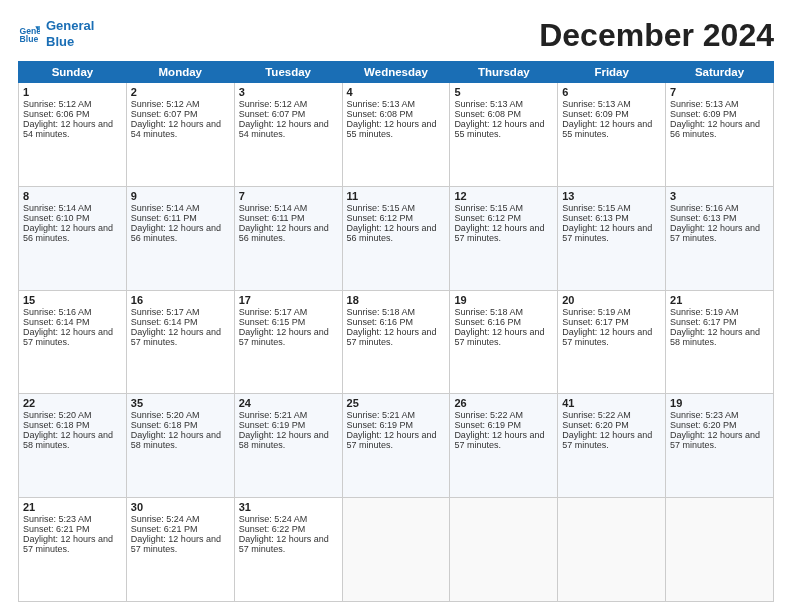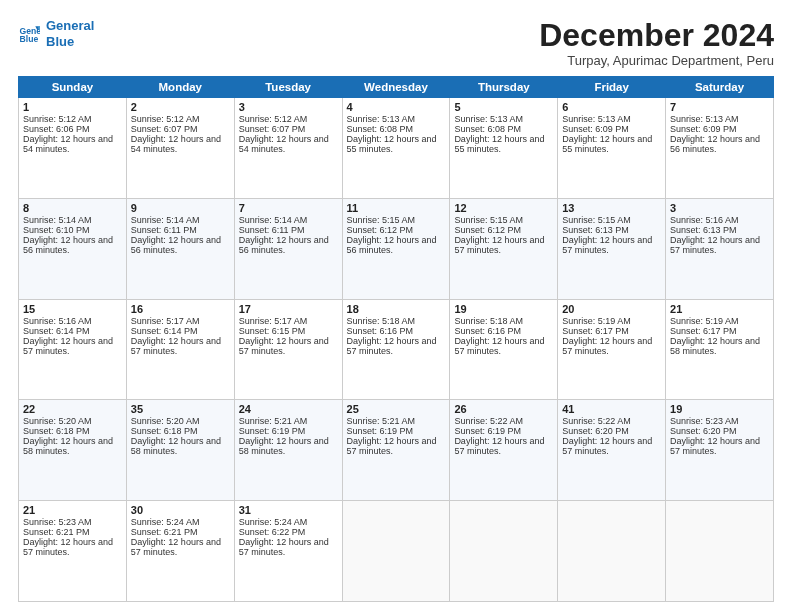--- a/index.html
+++ b/index.html
@@ -33,21 +33,20 @@
       font-weight: bold;
       color: #333;
       line-height: 1.2;
     }
     .logo-text span { color: #1a6eb5; }
     .logo-icon {
       width: 22px;
       height: 22px;
     }
     .title-block {
-      text-align: right;
     }
     .month-title {
       font-size: 32px;
       font-weight: bold;
       color: #222;
       line-height: 1.1;
     }
     .subtitle {
       font-size: 13px;
       color: #444;
@@ -104,21 +103,20 @@
       </svg>
       <div style="margin-left:4px;">
         <div class="logo-text">
           <span>General</span><br>
           <span>Blue</span>
         </div>
       </div>
     </div>
     <div class="title-block">
       <div class="month-title">December 2024</div>
-      <div class="subtitle">Turpay, Apurimac Department, Peru</div>
     </div>
   </div>
 
   <table class="calendar">
     <thead>
       <tr>
         <th>Sunday</th>
         <th>Monday</th>
         <th>Tuesday</th>
         <th>Wednesday</th>

